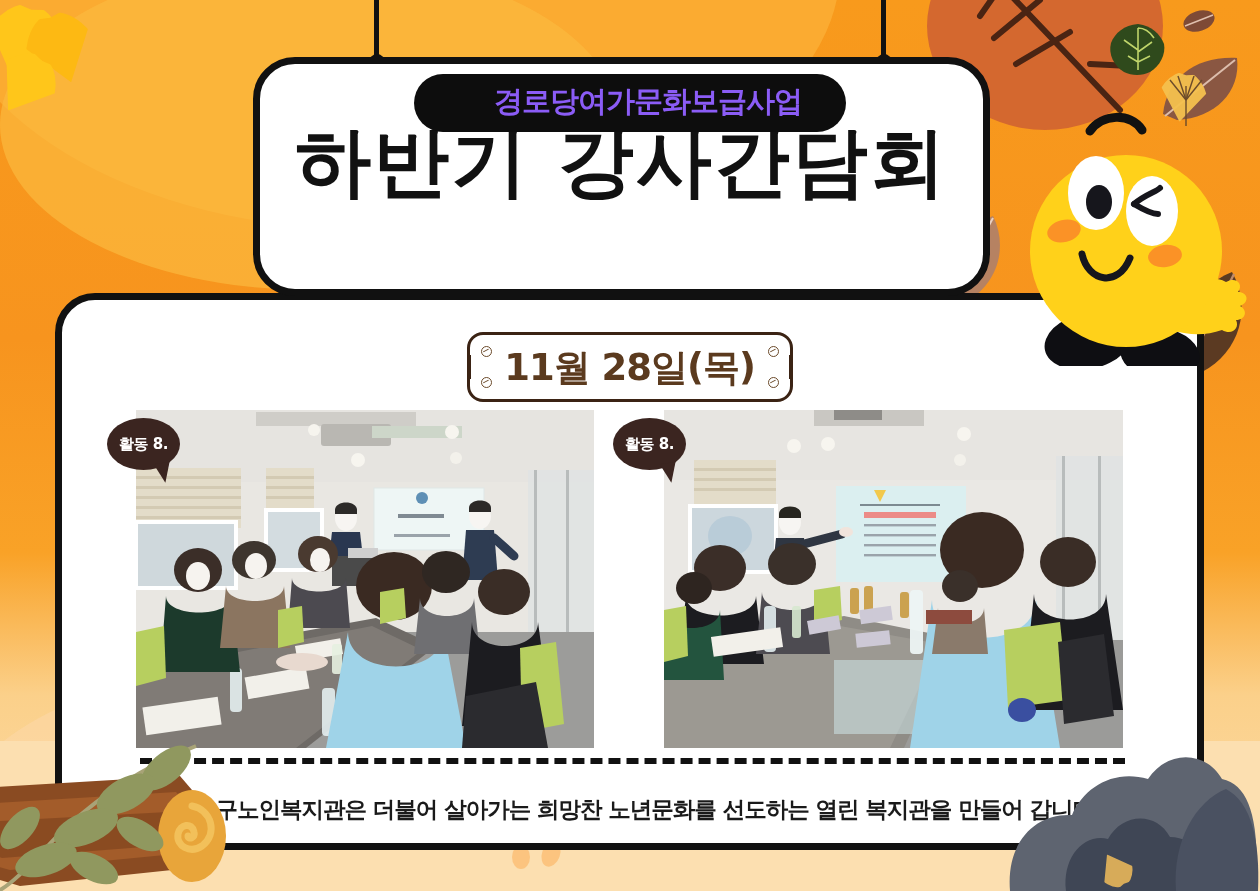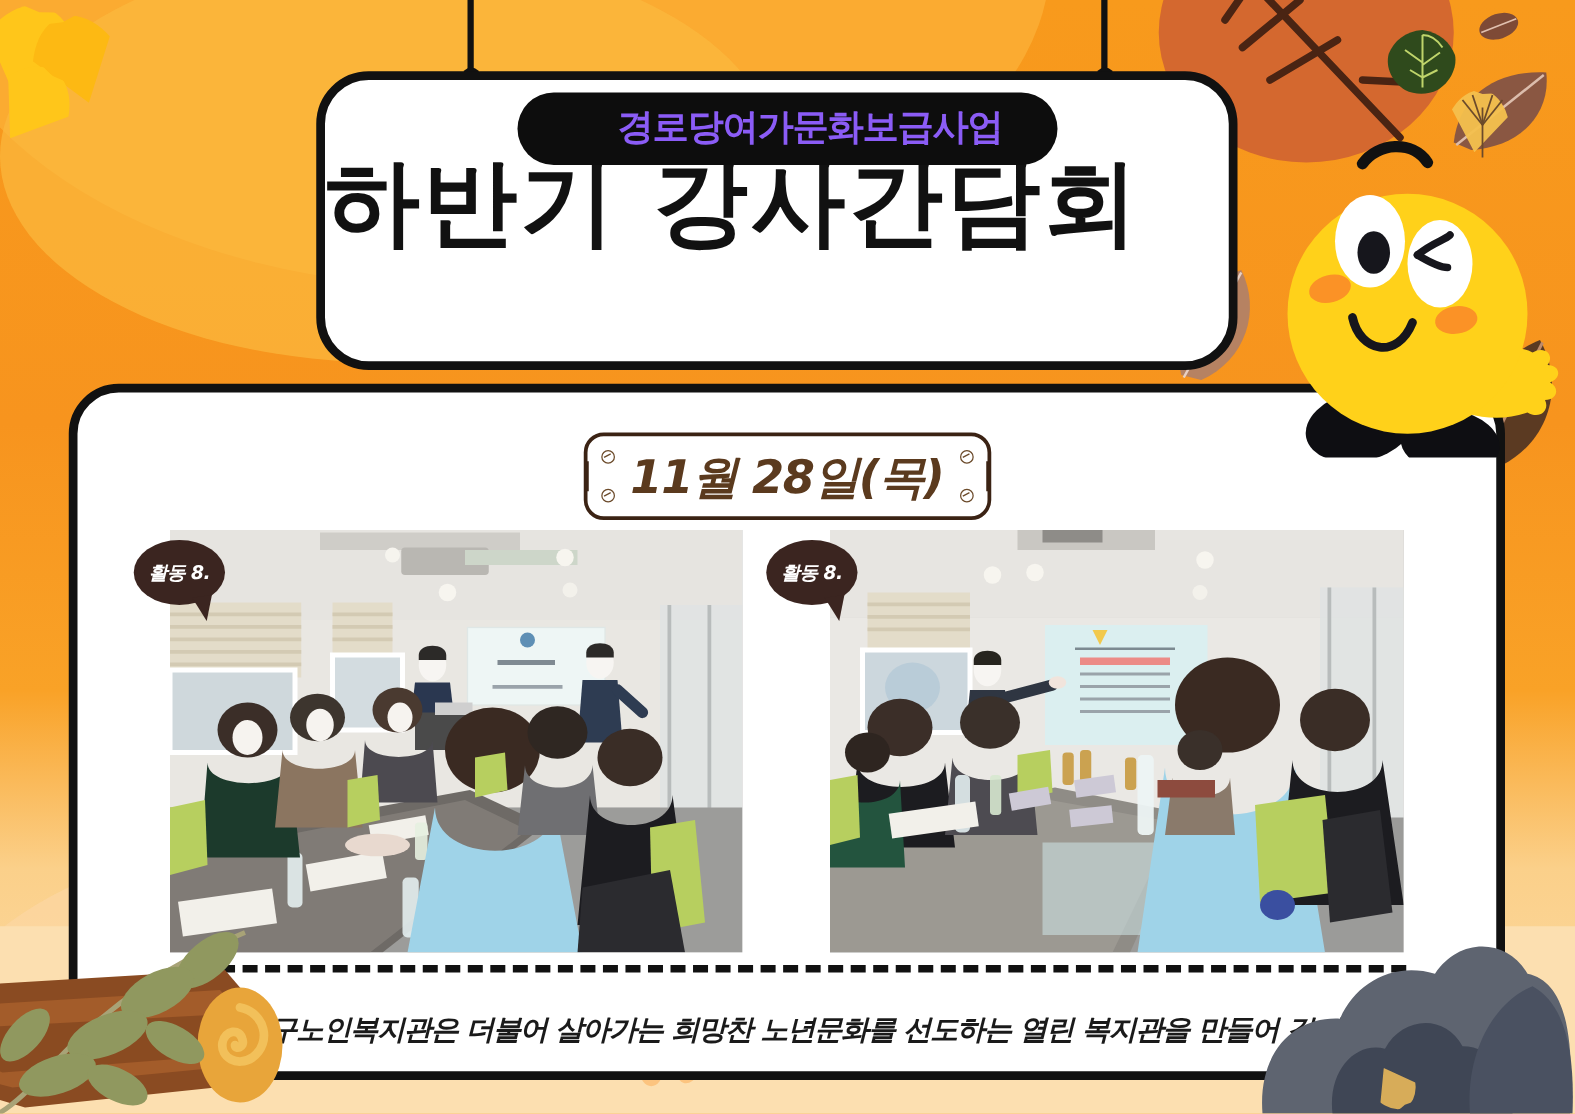--- a/index.html
+++ b/index.html
@@ -44,27 +44,27 @@
   .card-top{position:absolute;left:253px;top:57px;width:723px;height:225px;
     background:#fff;border:7px solid #111;border-radius:42px;z-index:7;}
 
   .ribbon{position:absolute;left:50%;transform:translateX(-50%);top:-33px;
     background:#0d0d0d;border-radius:40px;padding:13px 44px 16px;z-index:9;
     box-shadow:0 0 0 0 #000;}
   .ribbon span{color:#8b5cf6;font-size:29px;font-weight:bold;letter-spacing:-1px;
     line-height:1;white-space:nowrap;
     font-family:"DejaVu Sans","Liberation Sans",sans-serif;margin-left:36px;}
 
-  .main-title{position:absolute;left:0;right:0;top:60px;}
+  .main-title{position:absolute;left:0;right:0;top:60px;text-align:center;}
   .main-title span{font-size:76px;font-weight:bold;color:#111;letter-spacing:2px;
     line-height:1;font-family:"DejaVu Sans","Liberation Sans",sans-serif;}
 
   
-  .card-main{position:absolute;left:55px;top:307px;width:1135px;height:543px;
-    background:#fff;border:7px solid #111;border-radius:40px;z-index:5;font-style:italic;}
+  .card-main{position:absolute;left:55px;top:293px;width:1135px;height:543px;
+    background:#fff;border:7px solid #111;border-radius:40px;z-index:5;}
 
   
   .date-plate{position:absolute;left:50%;transform:translateX(-50%);top:32px;
     width:320px;height:64px;background:#fff;border:3px solid #3B2314;
     border-radius:16px;display:flex;align-items:center;justify-content:center;}
   .date-plate .txt{font-size:37px;font-weight:bold;color:#5B3A1E;letter-spacing:-1px;
     font-family:"DejaVu Sans","Liberation Sans",sans-serif;line-height:1;}
   .screw{position:absolute;width:9px;height:9px;border-radius:50%;
     border:1.5px solid #6B4A2A;background:#fff;}
   .screw::after{content:"";position:absolute;left:1px;top:3.2px;width:6px;height:1.4px;

